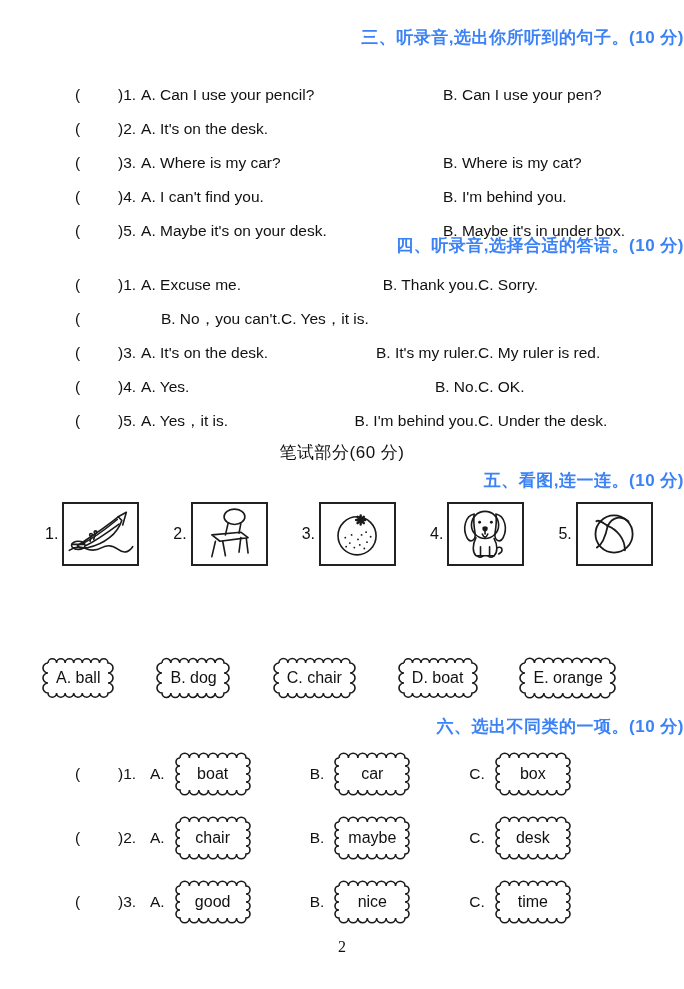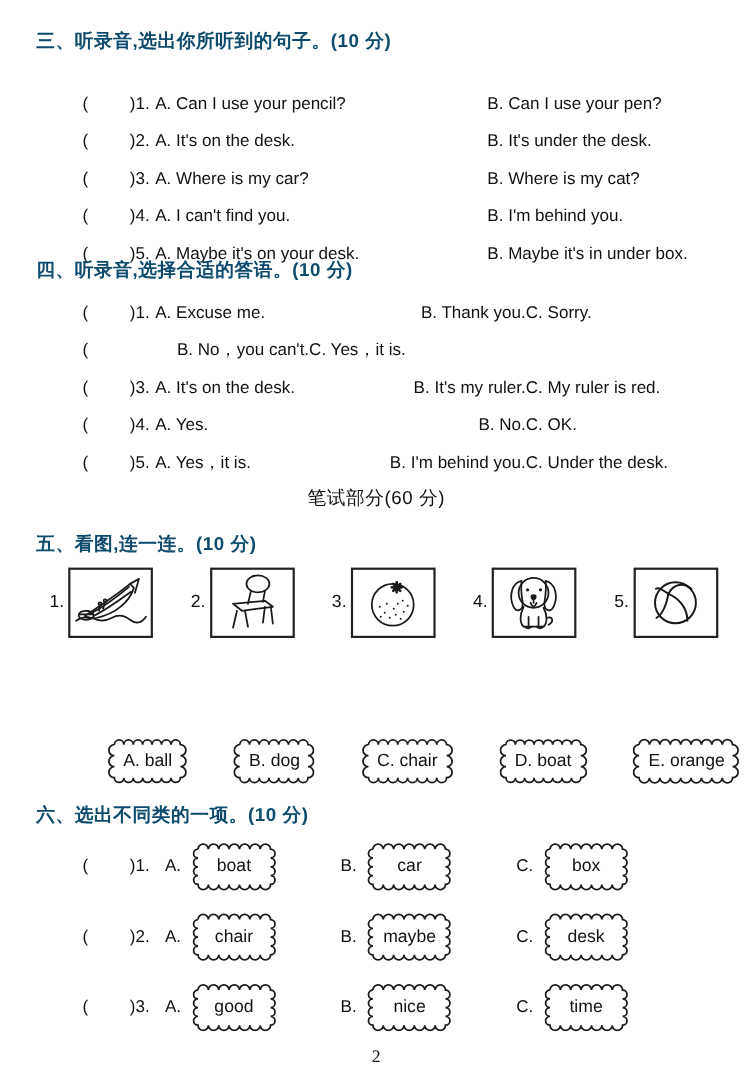--- a/index.html
+++ b/index.html
@@ -8,51 +8,51 @@
     position: relative;
     width: 684px; height: 989px;
     background: #ffffff;
     color: #111;
     font-family: "Liberation Sans", sans-serif;
     overflow: hidden;
     padding-top: 27px;
   }
   .heading {
     font-weight: 700; font-size: 17px; line-height: 22px;
-    margin-left: 33px; letter-spacing: .5px; color:#0c4a6e;
+    margin-left: 33px; letter-spacing: .5px; color:#3b82f6;text-align:right;
   }
   
   .qrow {
     display: flex; align-items: baseline;
     height: 34px; line-height: 34px;
     padding-left: 75px;
     font-size: 15.5px; white-space: nowrap;
   }
   .paren { width: 43px; flex: none; }
   .qnum { margin-right: 5px; }
   .cell { flex: none; }
   .c3a { width: 325px; margin-top: 16px; }
   .c4a { width: 197px; }
   .c4b { width: 163px; text-align: right; }
   .s3 { margin-top: 13px; }
   .h4 { margin-top: 3px; }
   .s4 { margin-top: 11px; }
   .written { margin-top: 4px; text-align: center; font-weight: 400; font-size: 17px; line-height: 22px; letter-spacing:.5px; }
-  .h5 { margin-top: 20px; }
+  .h5 { margin-top: 6px; }
   
   .pics { margin-top: 9px; height: 66px; display: flex; align-items: center; gap: 34px; padding-left: 45px; }
   .pic-unit { display: flex; align-items: center; gap: 4px; }
   .pnum { font-size: 16px; }
   .pic-box { width: 77px; height: 64px; border: 2px solid #222; background: #fff; display: flex; align-items: center; justify-content: center; flex:none; }
   .art { display: block; }
   .art path, .art ellipse, .art circle, .art line, .art polygon { vector-effect: non-scaling-stroke; }
   
   .fancy { position: relative; display: inline-flex; align-items: center; justify-content: center; }
   .fancy svg.frame { position: absolute; left: 0; top: 0; pointer-events: none; }
-  .words { margin-top: 89px; height: 44px; display: flex; align-items: center; gap: 42px; padding-left: 98px; }
+  .words { margin-top: 89px; height: 44px; display: flex; align-items: center; gap: 42px; padding-left: 42px; }
   .wordbox { height: 42px; padding: 0 14px; font-size: 16px; white-space: nowrap; }
   .h6 { margin-top: 16px; }
   .rows6 { margin-top: 12px; }
   .qrow6 { display: flex; align-items: center; padding-left: 75px; height: 48px; margin-bottom: 16px; font-size: 15.5px; }
   .qrow6:last-child { margin-bottom: 0; }
   .qrow6 .paren { width: 43px; }
   .qrow6 .qn { width: 32px; flex: none; }
   .g6 { display: flex; align-items: center; }
   .g6 .letter { margin-right: 9px; }
   .g6 + .g6 { margin-left: 58px; }
@@ -67,21 +67,20 @@
   <div class="heading">三、听录音,选出你所听到的句子。(10 分)</div>
   <div class="s3">
     <div class="qrow">
       <span class="paren">(</span>
       <span class="cell c3a"><span class="qnum">)1.</span><span>A. Can I use your pencil?</span></span>
       <span class="cell">B. Can I use your pen?</span>
     </div>
     <div class="qrow">
       <span class="paren">(</span>
       <span class="cell c3a"><span class="qnum">)2.</span><span>A. It's on the desk.</span></span>
-      <span class="cell">B. It's under the desk.</span>
     </div>
     <div class="qrow">
       <span class="paren">(</span>
       <span class="cell c3a"><span class="qnum">)3.</span><span>A. Where is my car?</span></span>
       <span class="cell">B. Where is my cat?</span>
     </div>
     <div class="qrow">
       <span class="paren">(</span>
       <span class="cell c3a"><span class="qnum">)4.</span><span>A. I can't find you.</span></span>
       <span class="cell">B. I'm behind you.</span>

